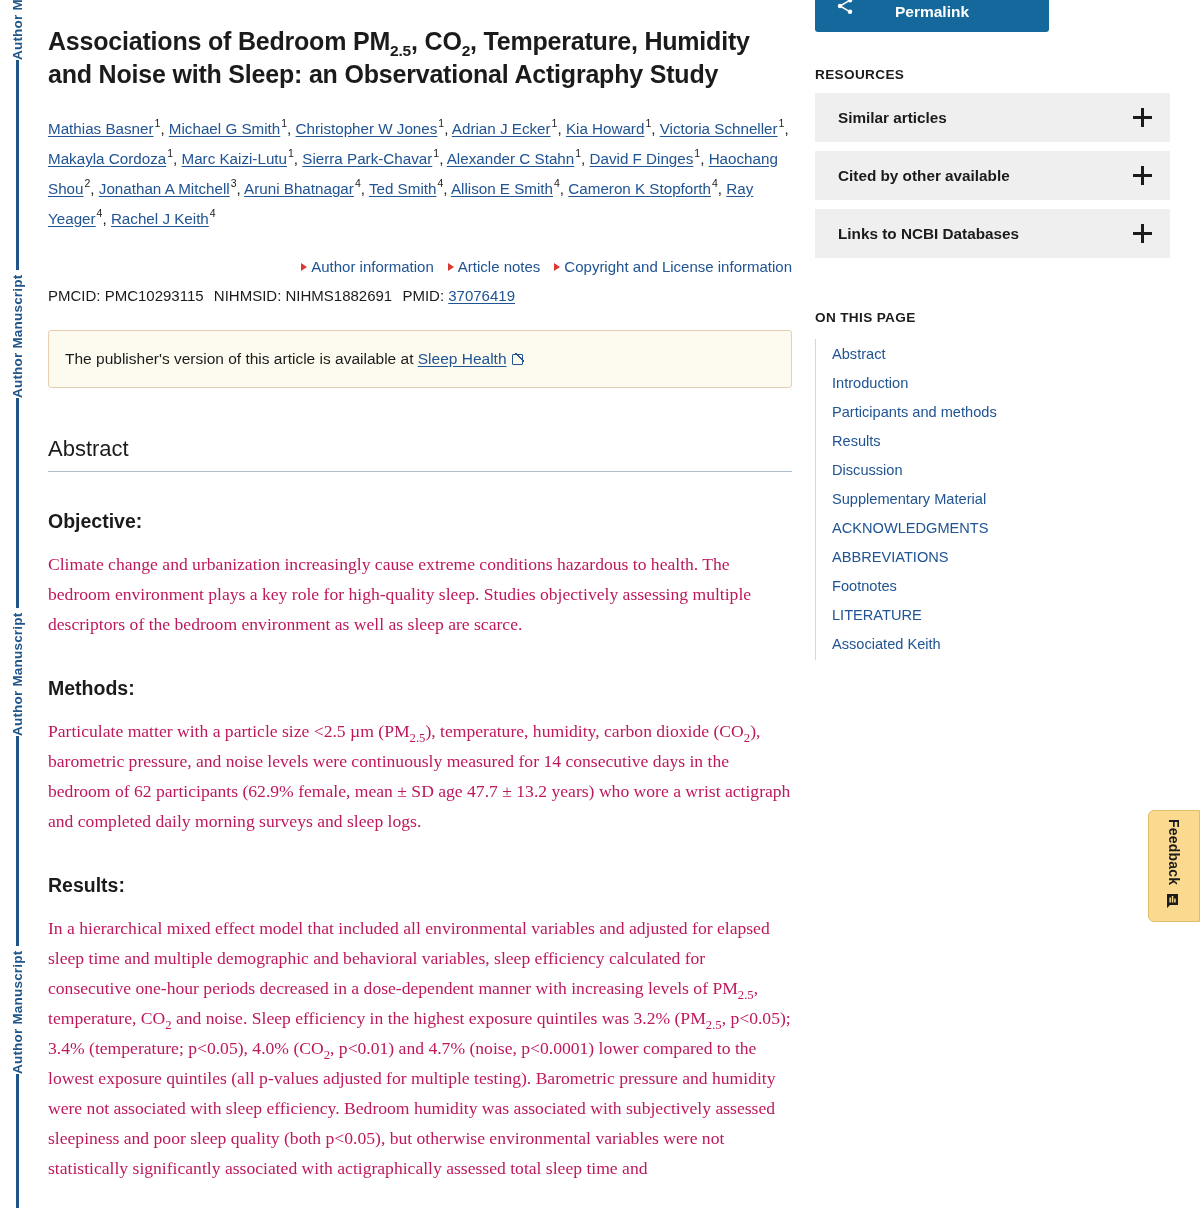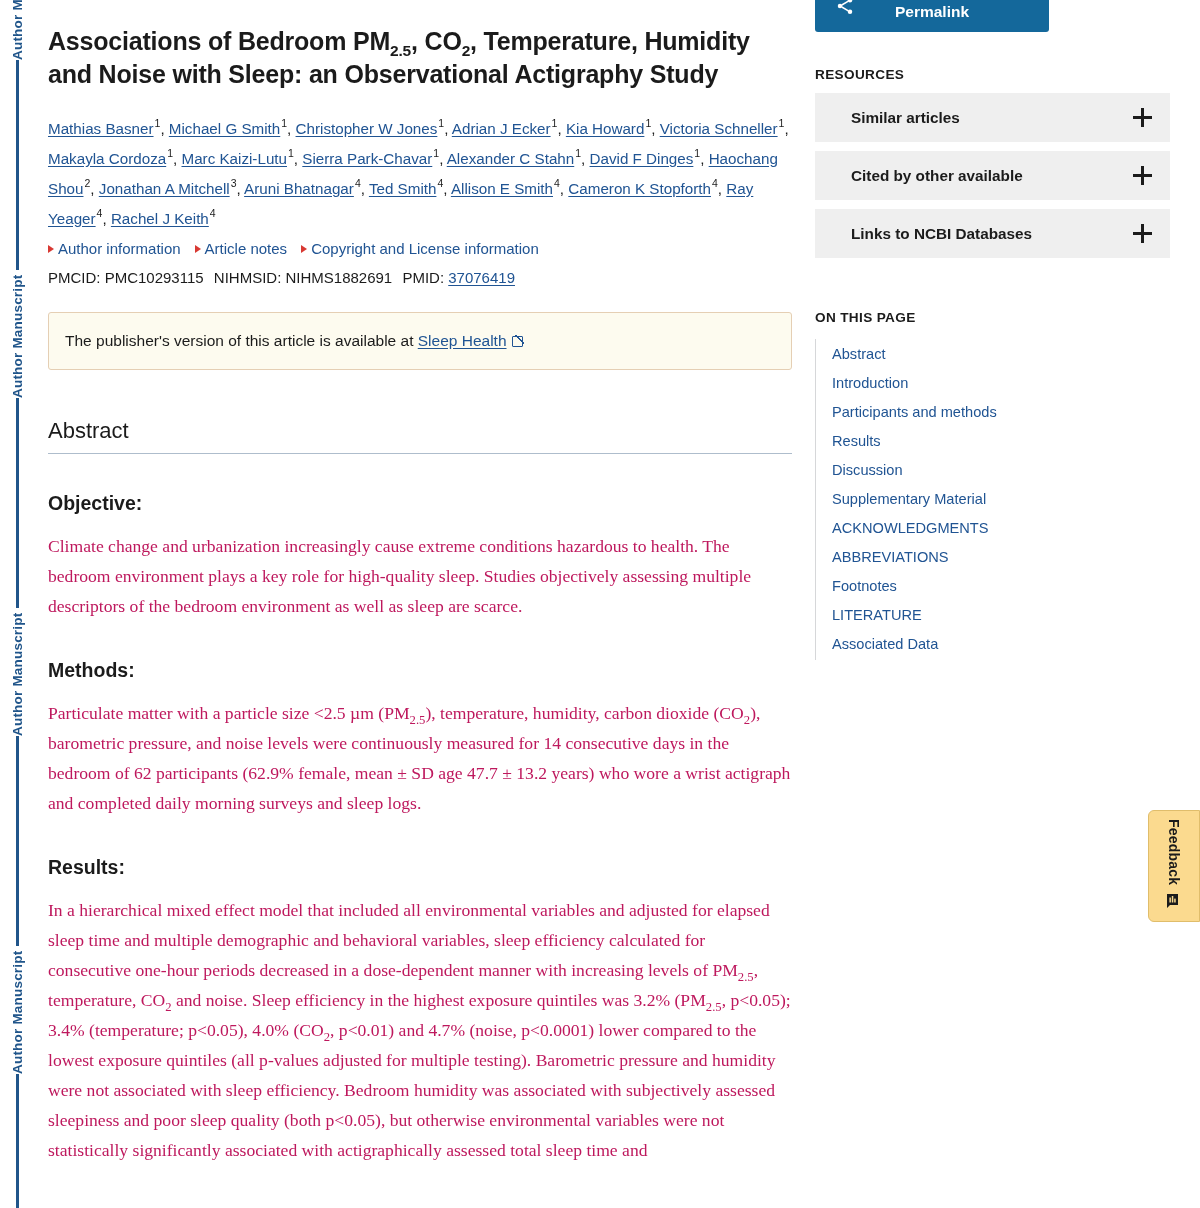--- a/index.html
+++ b/index.html
@@ -55,25 +55,26 @@
     font-size: 15.2px;
     line-height: 30px;
     color: #1b1b1b;
   }
   .authors a {
     color: #205493; text-decoration: underline; text-underline-offset: 2px;
   }
   .authors sup { font-size: 10.5px; vertical-align: super; line-height: 0; padding-left: 1px;}
 
   .meta-links {
-    margin-top: 4px;
+    margin-top: 22px;
     font-size: 15px;
     line-height: 22px;
     display: flex; flex-wrap: wrap; gap: 0 14px;
     align-items: center;
+    justify-content: flex-end;
   }
   .meta-links a { color: #205493; text-decoration: none; }
   .tri {
     display: inline-block;
     width: 0; height: 0;
     border-left: 6px solid #d83933;
     border-top: 4.5px solid transparent;
     border-bottom: 4.5px solid transparent;
     margin-right: 4px;
     vertical-align: 1px;
@@ -154,21 +155,21 @@
   .side-head {
     font-size: 13.6px; font-weight: 700; letter-spacing: .35px;
     color: #1b1b1b; margin: 35px 0 0 0;
   }
   .accordion { margin-top: 11px; }
   .acc-item {
     background: #efefef;
     height: 49px;
     margin-bottom: 9px;
     display: flex; align-items: center; justify-content: space-between;
-    padding: 0 18px 0 36px;
+    padding: 0 18px 0 23px;
     cursor: pointer;
   }
   .acc-label { font-size: 15.3px; font-weight: 700; color: #1b1b1b; }
   .plus {
     position: relative; width: 19px; height: 19px; flex: 0 0 19px;
   }
   .plus::before, .plus::after {
     content:""; position:absolute; background:#1b1b1b;
   }
   .plus::before { left:0; top:8px; width:19px; height:2.6px; }
@@ -321,21 +322,21 @@
       <li>
         <a href="#">ABBREVIATIONS</a>
       </li>
       <li>
         <a href="#">Footnotes</a>
       </li>
       <li>
         <a href="#">LITERATURE</a>
       </li>
       <li>
-        <a href="#">Associated Data</a>
+        <a href="#">Associated Keith</a>
       </li>
     </ul>
 </div>
 
 <div class="feedback">
   <span class="fb-txt">Feedback</span>
   <span class="fb-ico">
     <svg width="16" height="16" viewBox="0 0 16 16">
       <path d="M1 1 H12 V12 H4 L1 15 Z" fill="#1b1b1b"></path>
       <rect x="3.4" y="4.5" width="1.5" height="5" fill="#fbda8f"></rect>

